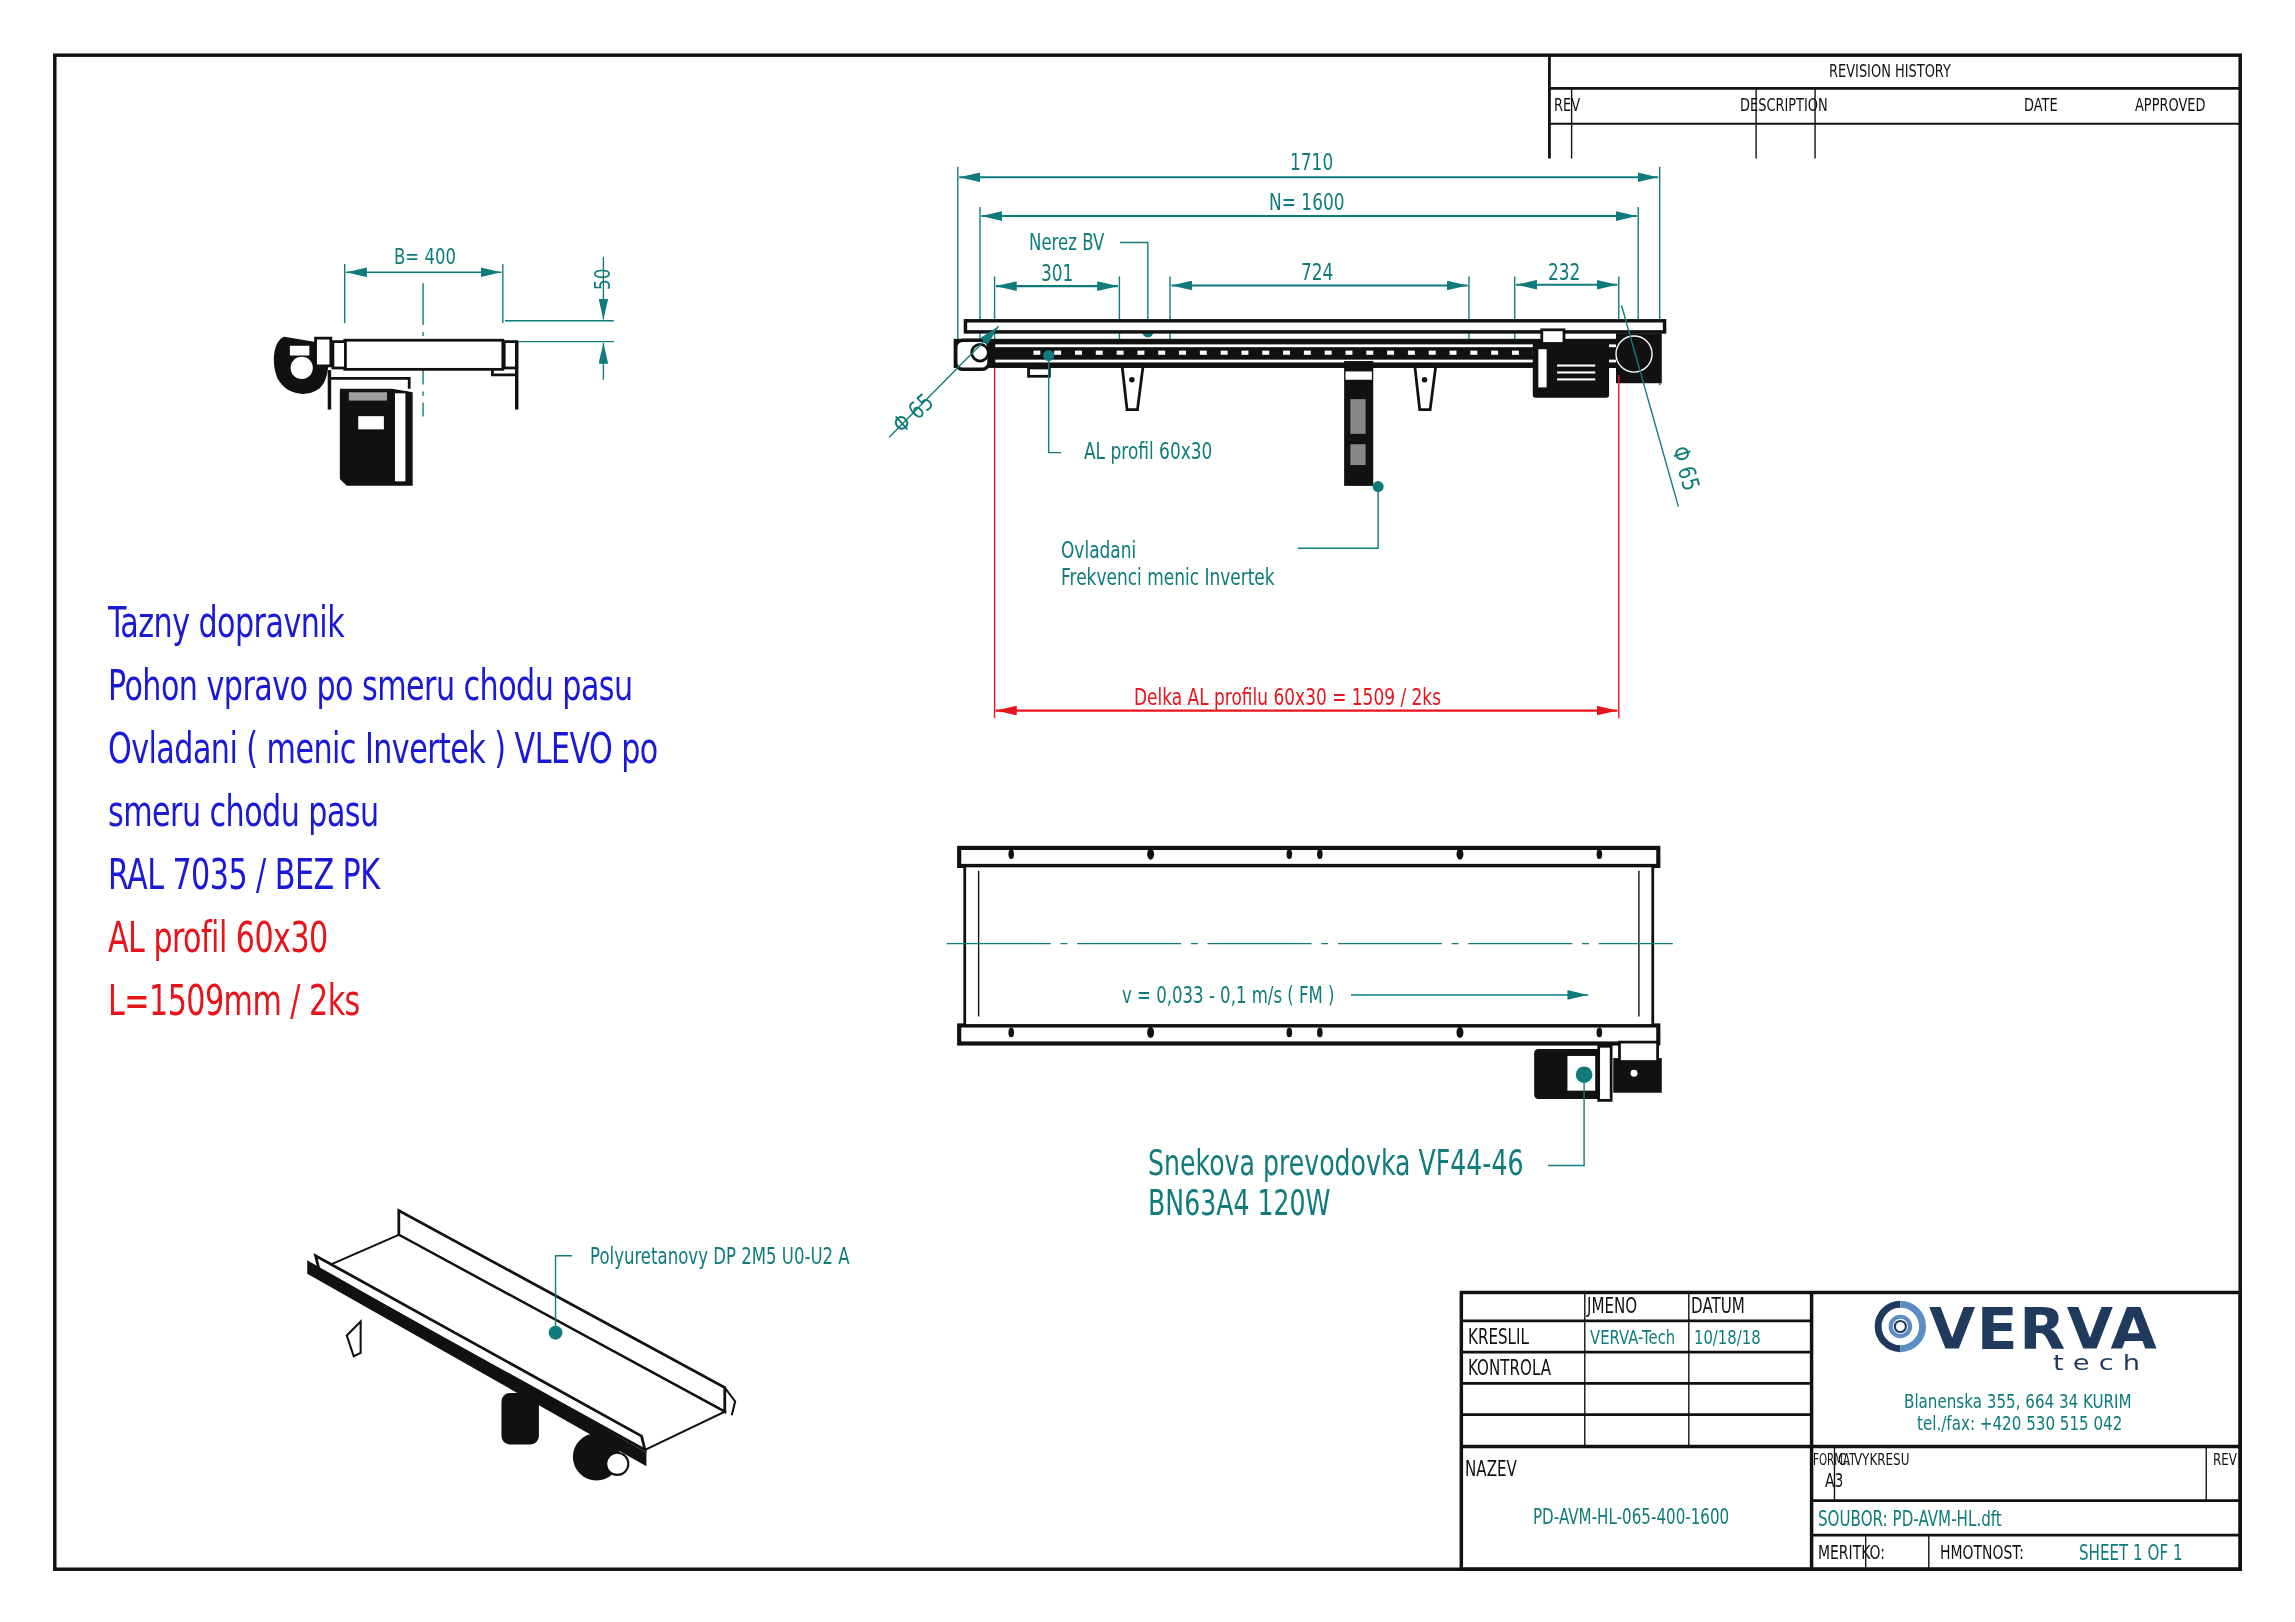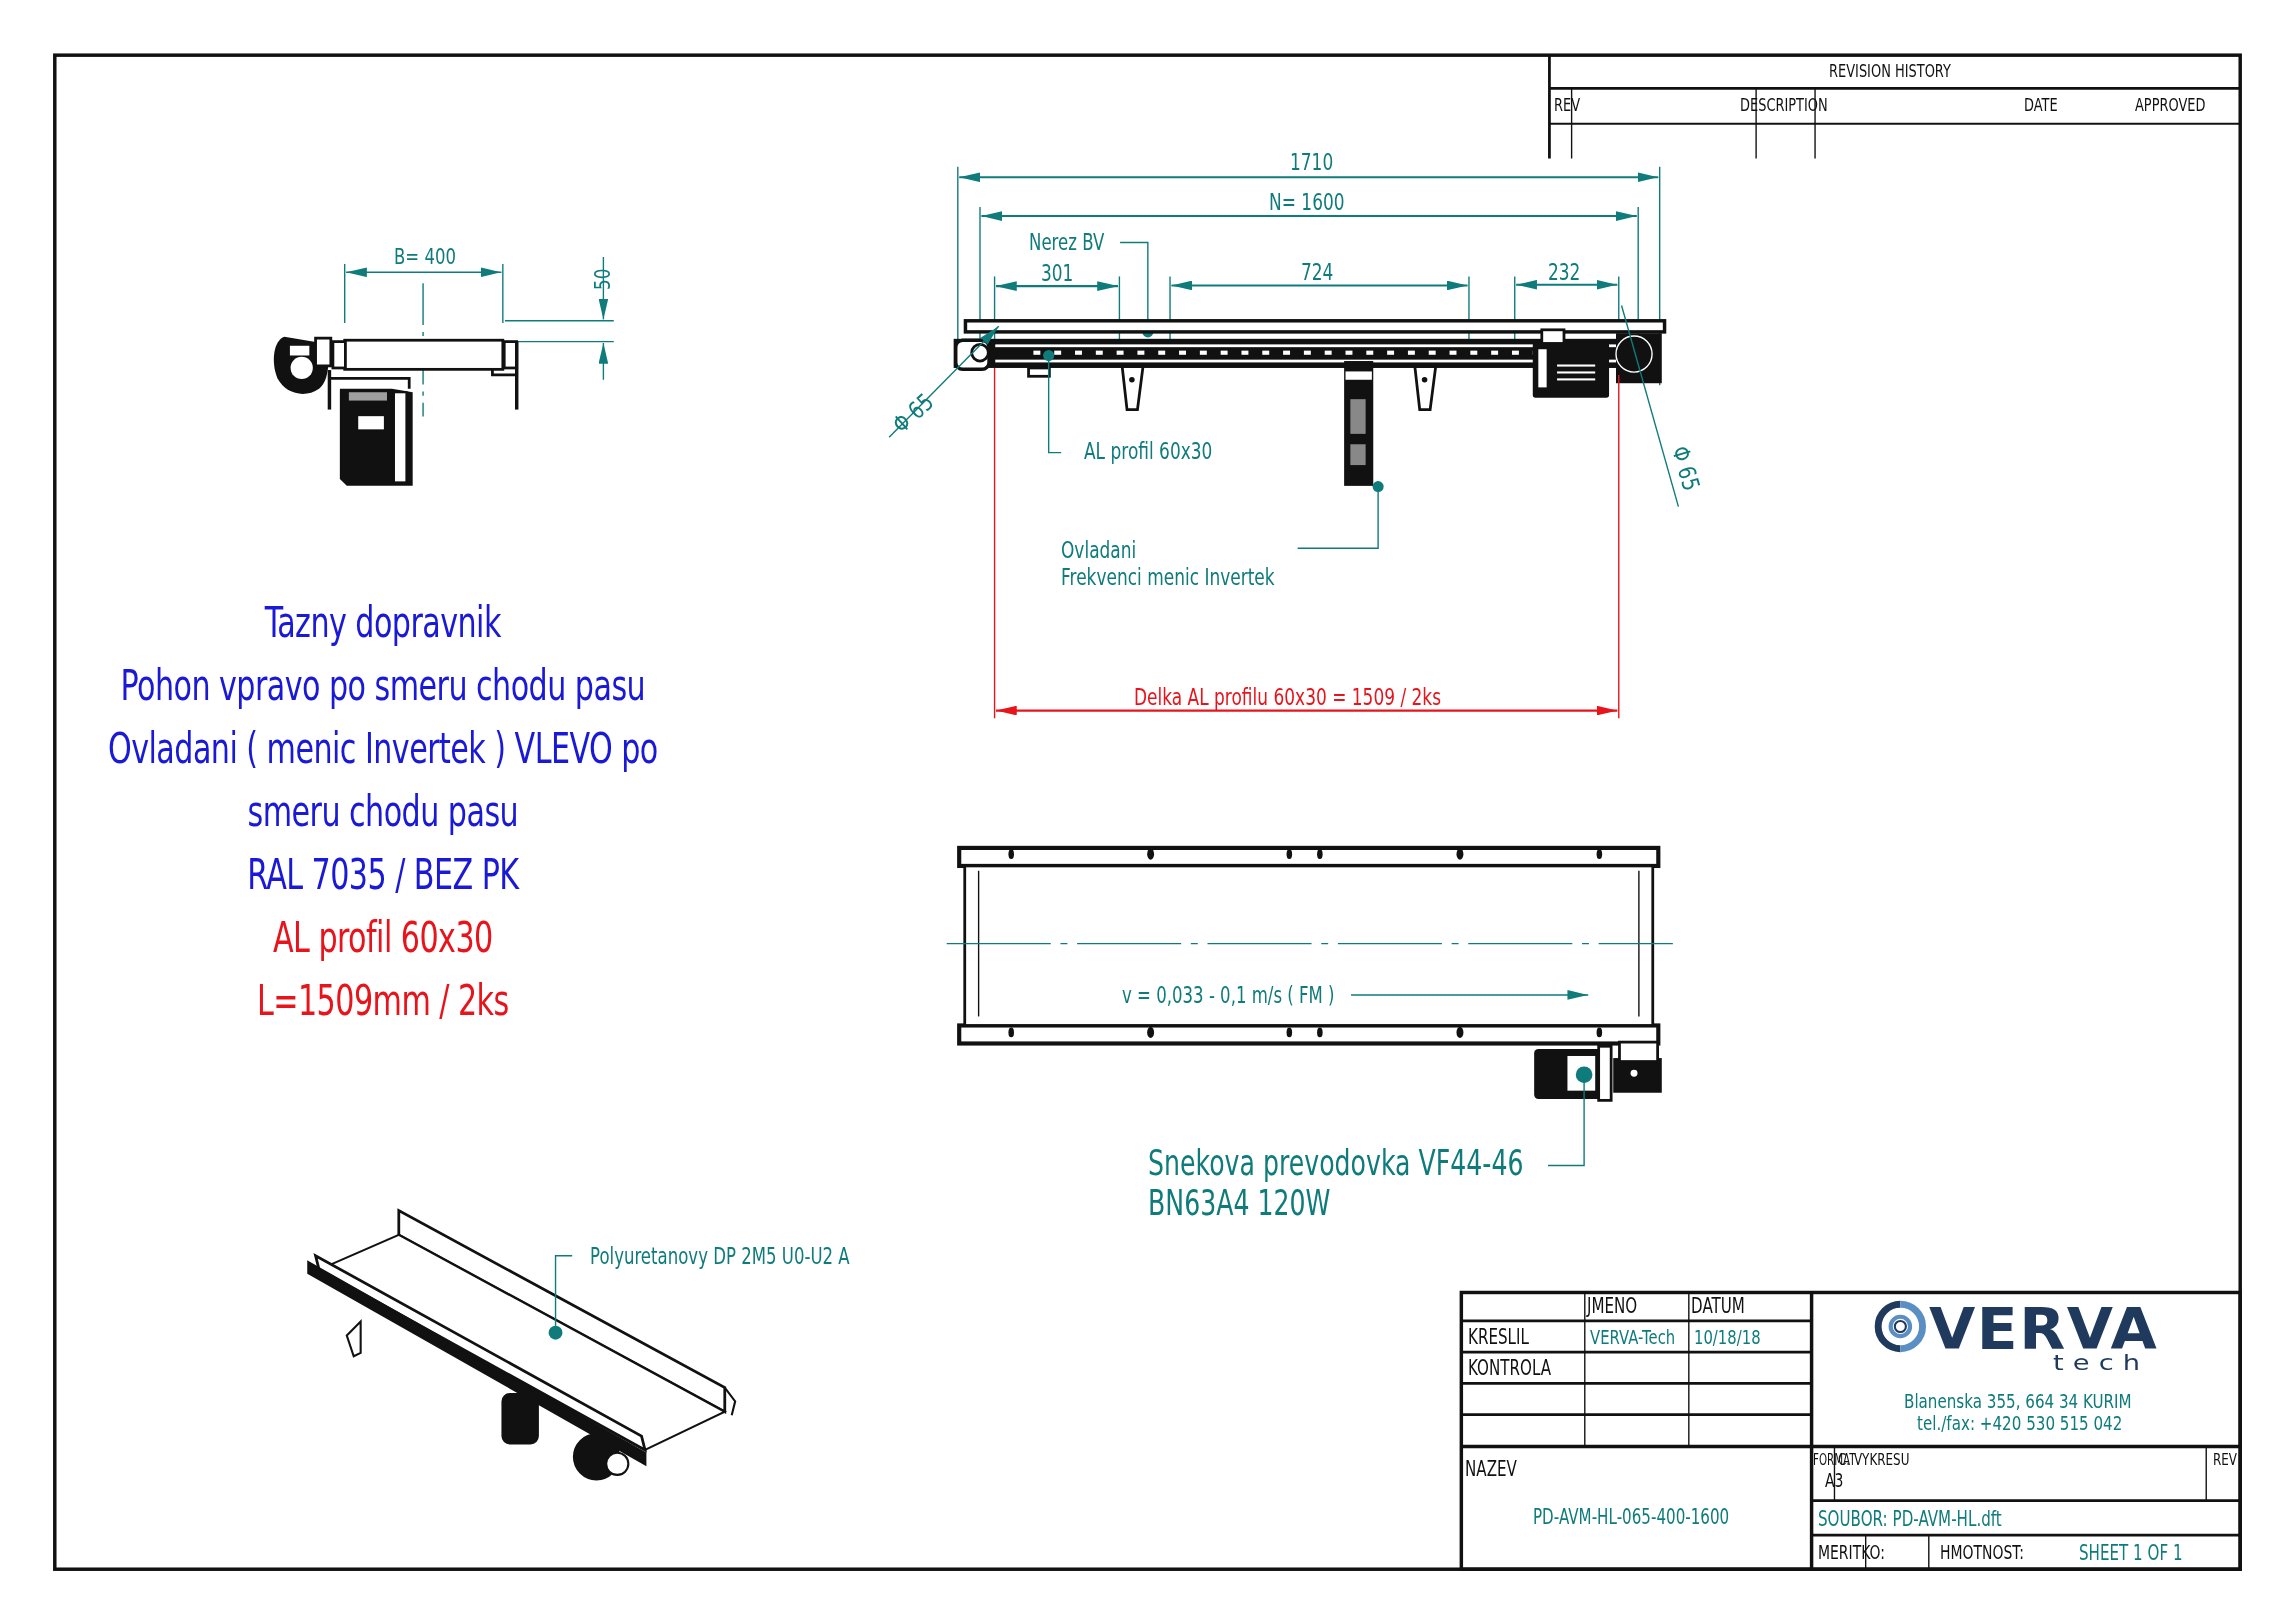--- a/index.html
+++ b/index.html
@@ -1,20 +1,20 @@
 <!DOCTYPE html>
 <html style="font-size:11px"><head>
 <meta charset="utf-8">
 <style>
   html, body { margin:0; padding:0; background:#ffffff; }
   body { width:2295px; height:1623px; position:relative; overflow:hidden;
          font-family:"DejaVu Sans Condensed","DejaVu Sans", sans-serif; }
   svg { position:absolute; left:0; top:0; }
   .note { position:absolute; font-family:"DejaVu Sans", sans-serif; white-space:nowrap; transform-origin:0 0; }
-  .notes-block { position:absolute; left:108px; top:591px;text-align:center; }
+  .notes-block { position:absolute; left:108px; top:591px; }
   .notes-block div { font-size:43px; line-height:63px; transform:scaleX(0.78); transform-origin:0 0; white-space:nowrap; letter-spacing:-0.7px; }
 </style>
 </head>
 <body>
 
 <svg width="2295" height="1623" viewBox="0 0 3309 2339" xmlns="http://www.w3.org/2000/svg">
   <defs>
     <marker id="arT" markerWidth="12" markerHeight="8" refX="12" refY="4" orient="auto-start-reverse" markerUnits="userSpaceOnUse">
       <path d="M0,0 L28,4 L0,8 z" fill="#0f7b7b" transform="scale(0.43,1)"></path>
     </marker>

